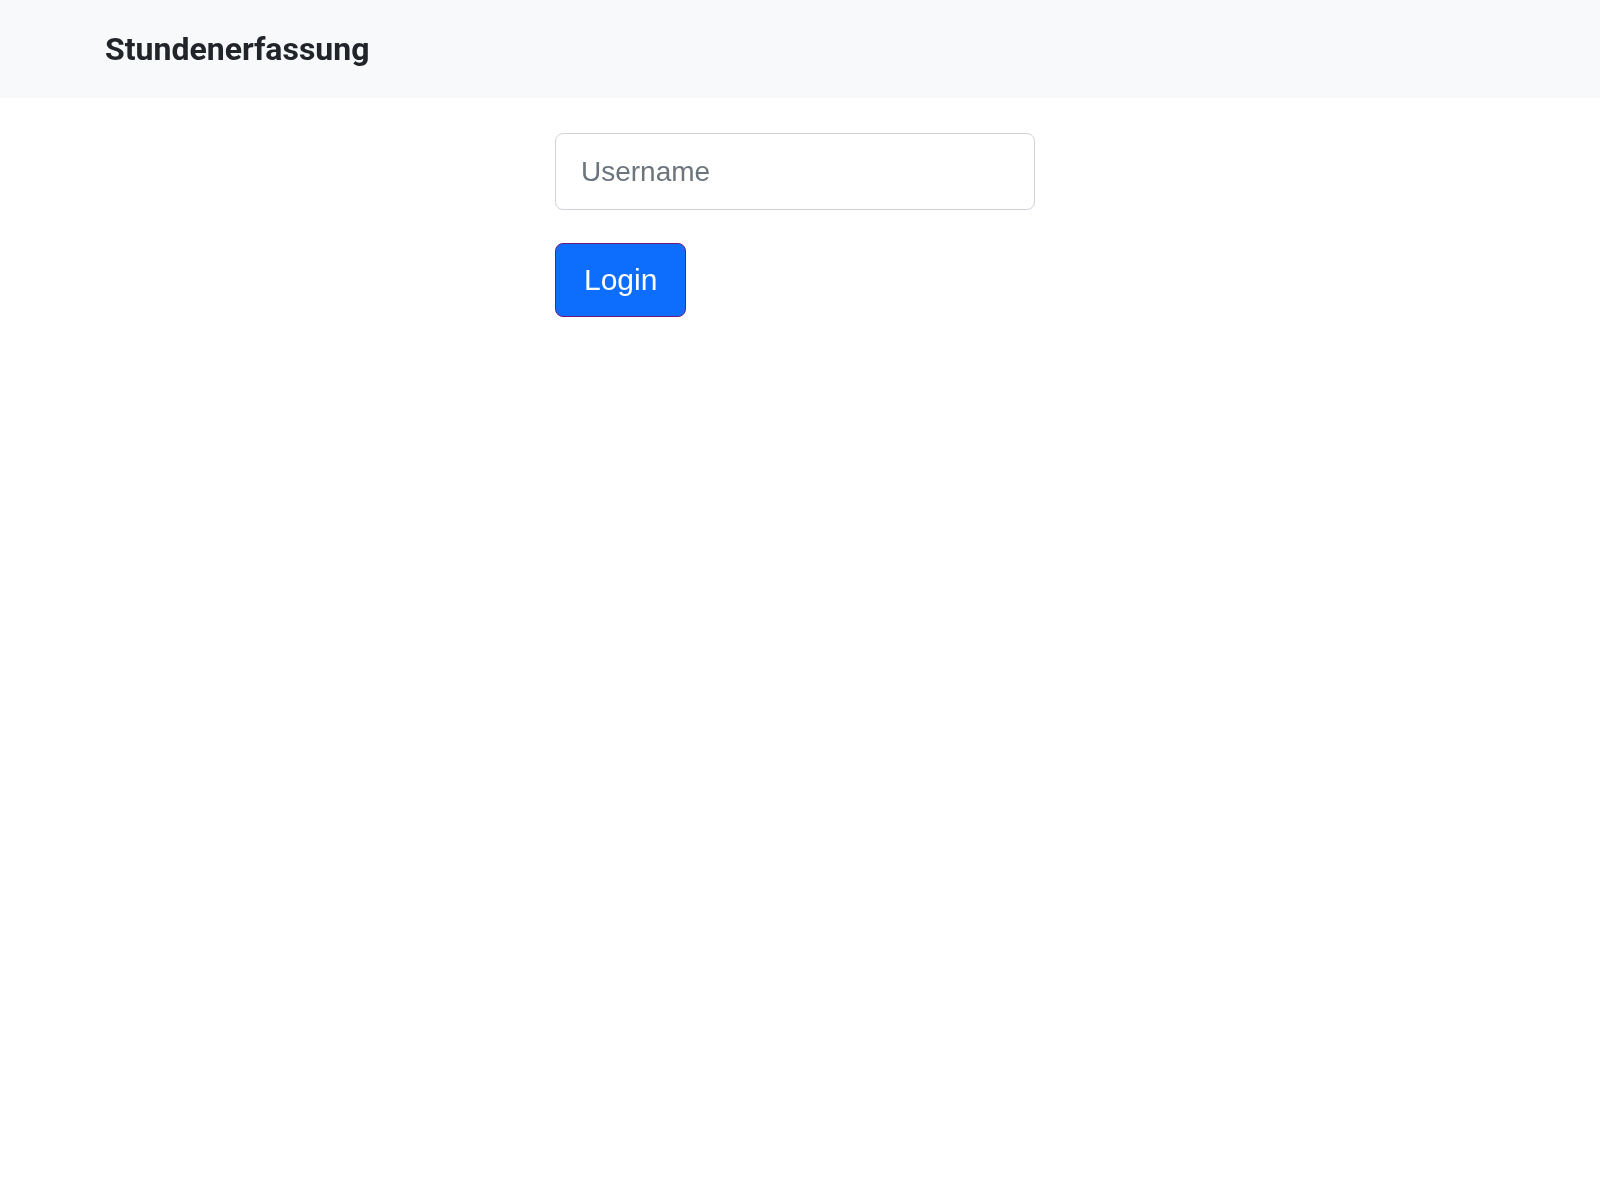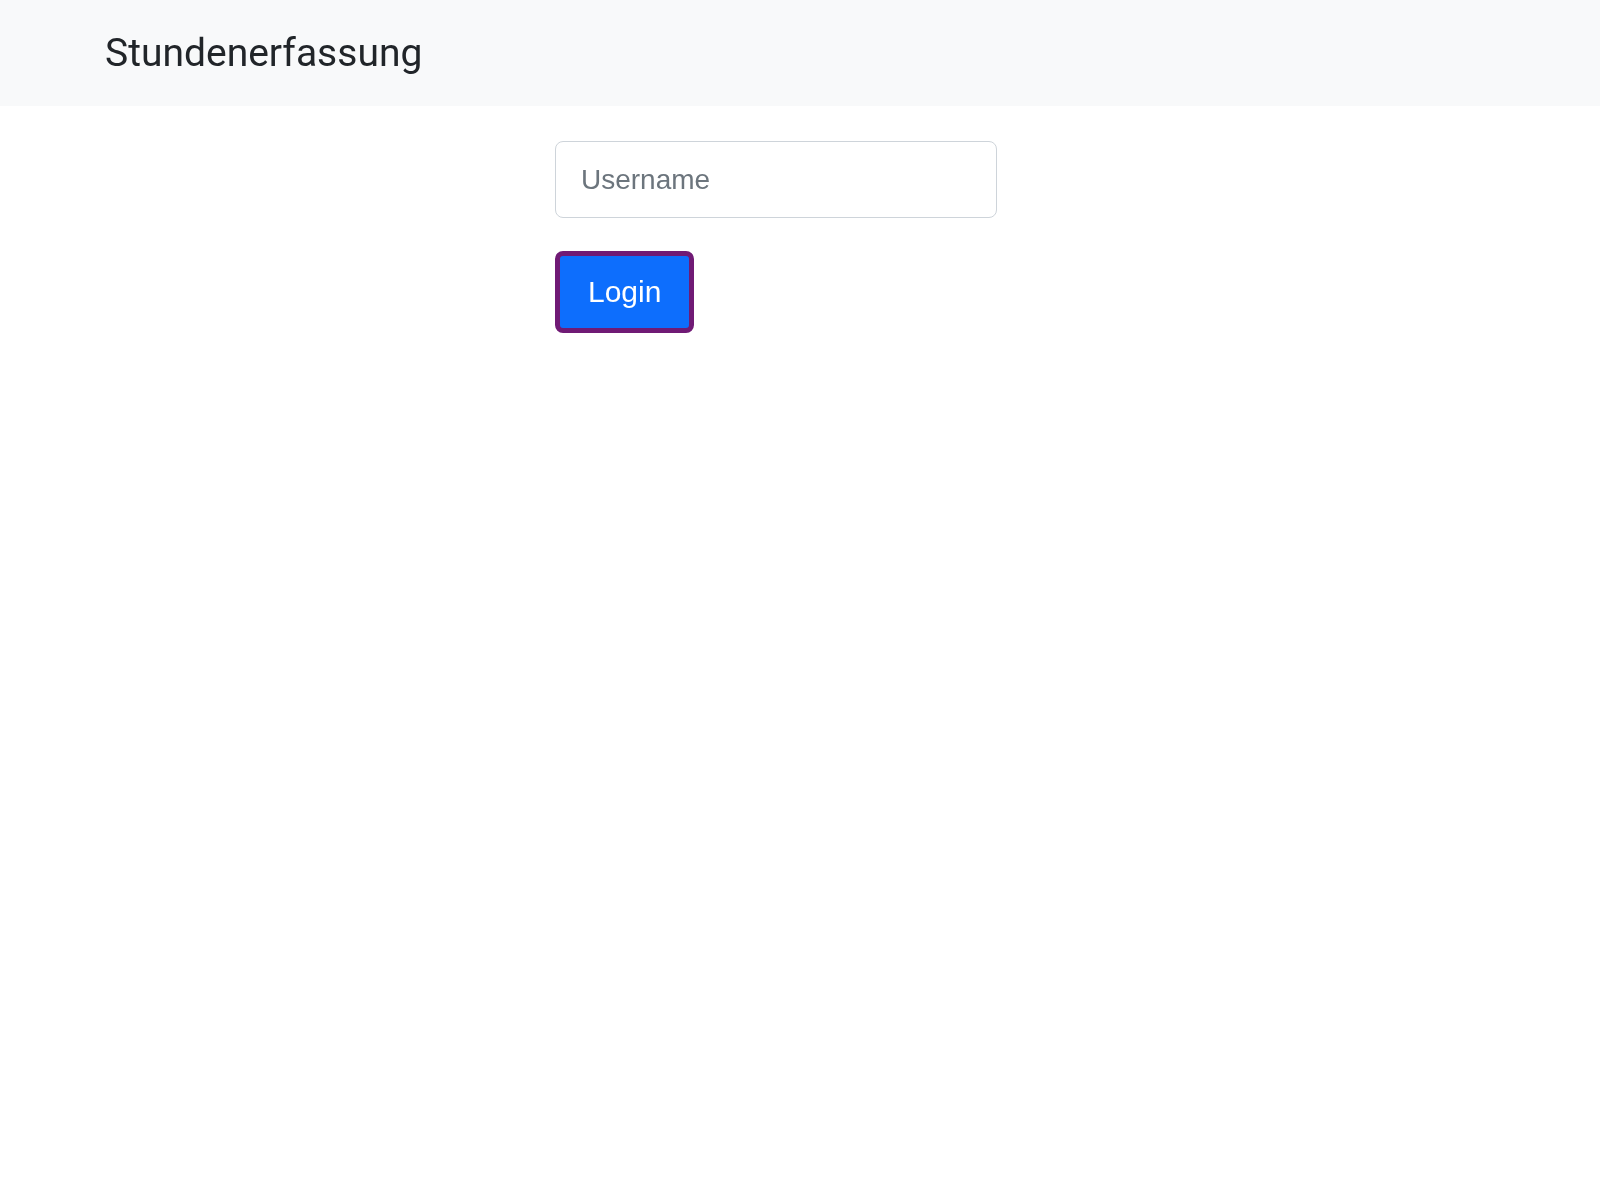--- a/index.html
+++ b/index.html
@@ -14,38 +14,38 @@
       width: 1600px;
       height: 1200px;
       overflow: hidden;
     }
     .navbar {
       background-color: #f8f9fa;
       padding: 30px 105px;
       width: 100%;
     }
     .navbar-brand {
-      font-size: 39px;
-      font-weight: 400;
+      font-size: 32px;
+      font-weight: 700;
       color: #212529;
     }
     .main-content {
       padding: 35px 540px 0 540px;
     }
     .page-heading {
       font-size: 50px;
       font-weight: 500;
       color: #212529;
       margin-bottom: 30px;
     }
     .form-wrapper {
       padding-left: 15px;
     }
     .form-input {
-      width: 442px;
+      width: 480px;
       padding: 18px 25px;
       font-size: 28px;
       line-height: 1.4;
       color: #495057;
       background-color: #fff;
       border: 1px solid #ced4da;
       border-radius: 8px;
       display: block;
       margin-bottom: 15px;
     }
@@ -53,21 +53,21 @@
       color: #6c757d;
       opacity: 1;
     }
     .btn-login {
       margin-top: 18px;
       padding: 15px 28px;
       font-size: 30px;
       font-weight: 400;
       color: #fff;
       background-color: #0d6efd;
-      border: 5px solid #701a75;
+      border: 1px solid #701a75;
       border-radius: 8px;
       cursor: pointer;
       line-height: 1.4;
     }
   </style>
 </head>
 <body>
 
 <nav class="navbar">
   <span class="navbar-brand">Stundenerfassung</span>

